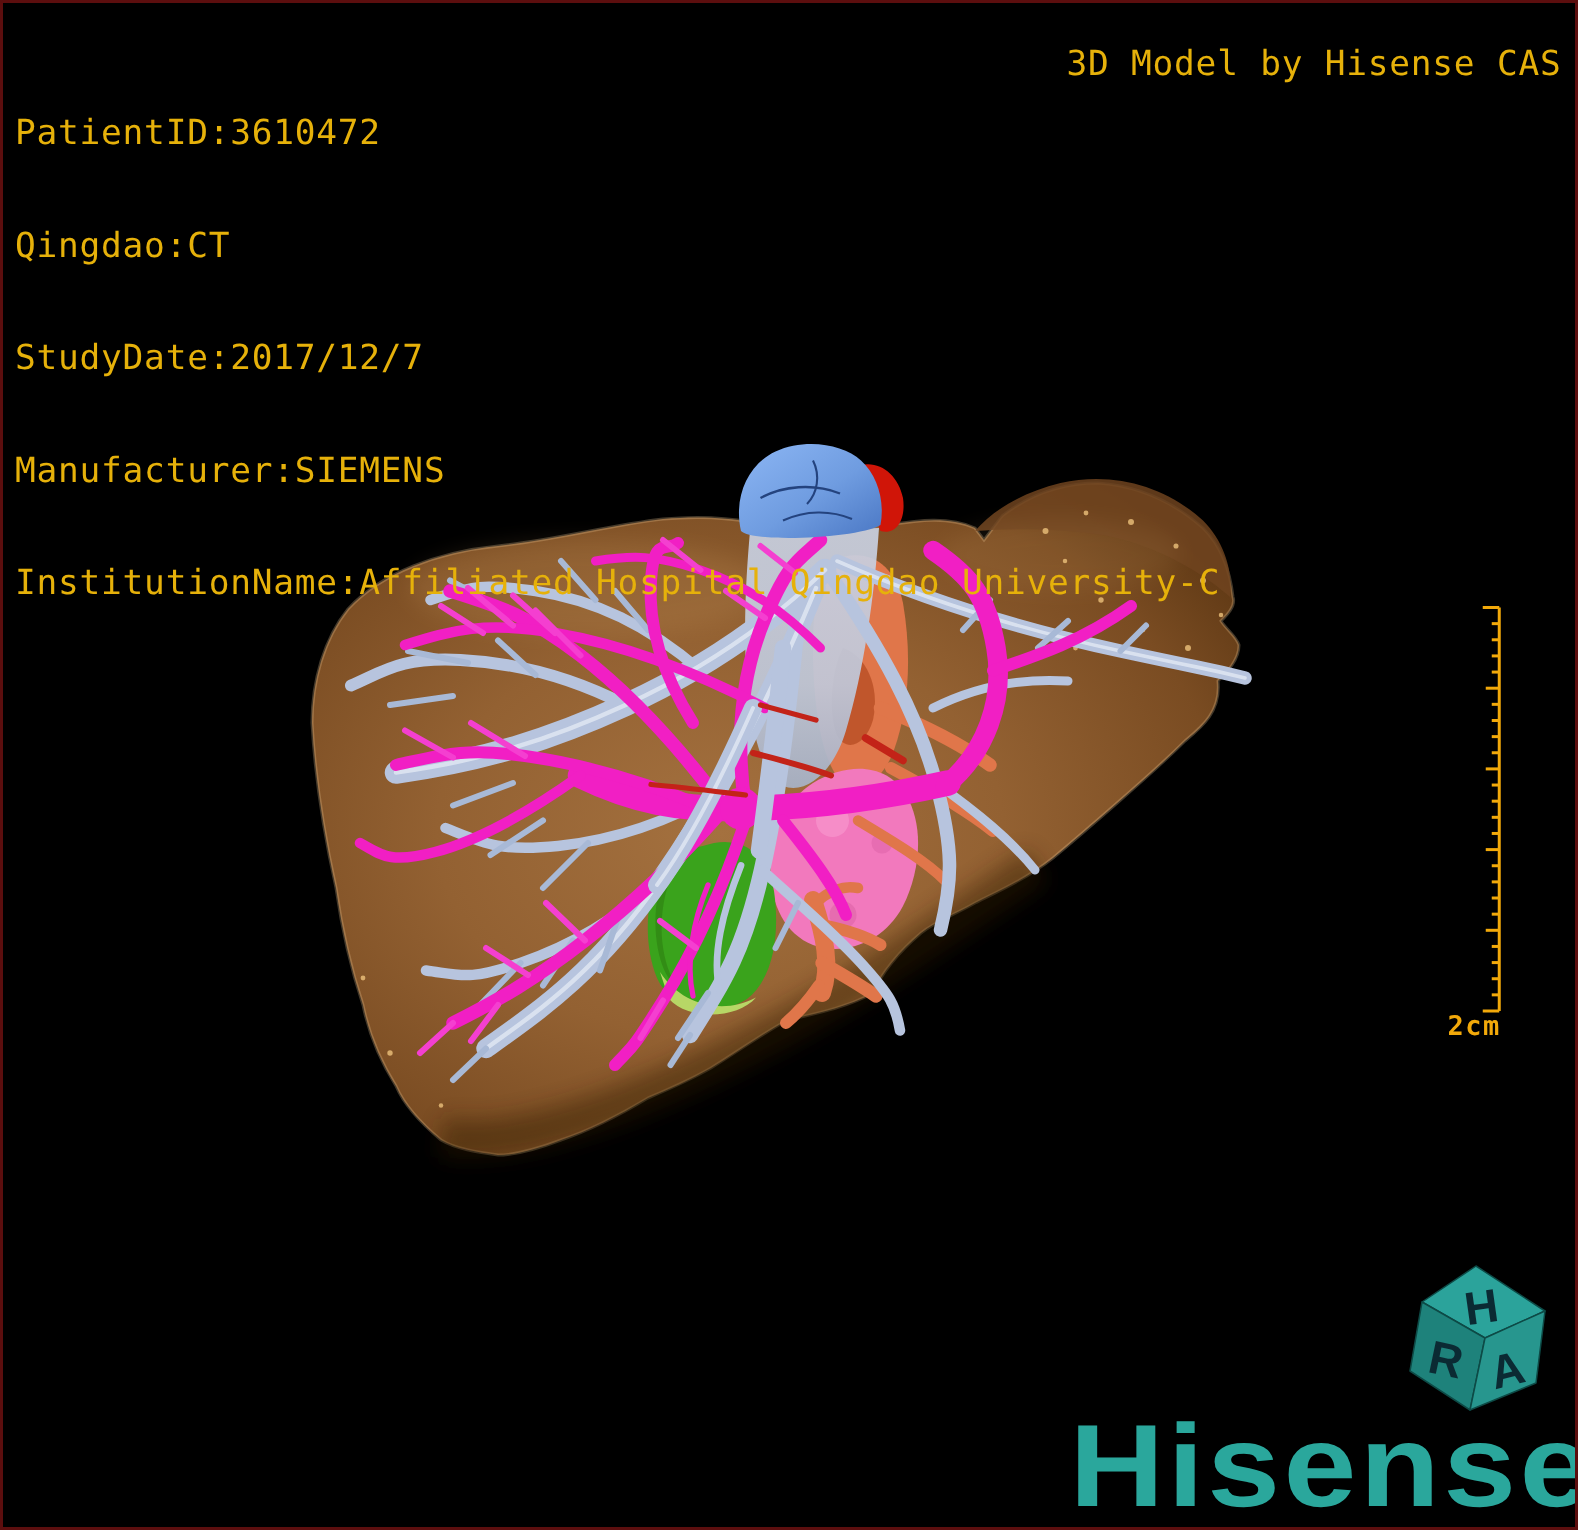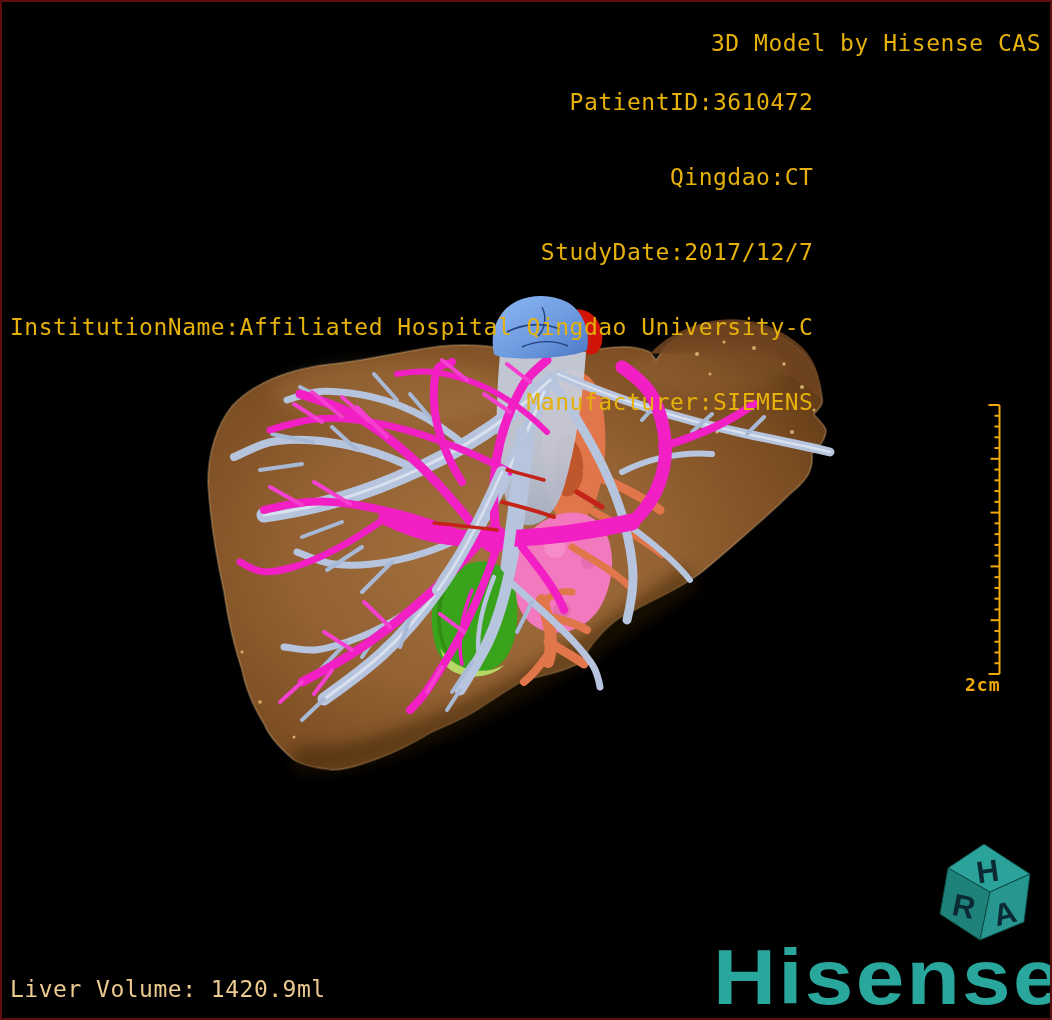--- a/index.html
+++ b/index.html
@@ -10,21 +10,21 @@
     font-family:"DejaVu Sans Mono","Liberation Mono",monospace;
   }
   .stage{position:absolute;inset:0;}
   svg{position:absolute;left:0;top:0;}
 
   
   .annot{
     position:absolute;color:var(--annotation-gold,#e6b10a);
     font-size:23px;line-height:25px;white-space:pre;letter-spacing:.5px;margin-top:24px;
   }
-  .patient-info{left:8px;top:14px;text-align:right;}
+  .patient-info{left:8px;top:1px;}
   .watermark{right:9px;top:5px;}
   .volume-label{
     position:absolute;left:8px;top:974px;color:var(--volume-gold,#ecc98f);
     font-size:23px;letter-spacing:.5px;white-space:pre;
   }
   .scale-label{
     position:absolute;left:963px;top:672px;color:var(--ruler-gold,#f2a90a);
     font-size:18px;font-weight:bold;letter-spacing:1px;
   }
   .brand{
@@ -260,22 +260,22 @@
       <path d="M505,330 C520,322 540,320 558,327" stroke="#24437e" stroke-width="1.6" fill="none"></path>
       <path d="M520,345 C535,338 552,338 566,344" stroke="#24437e" stroke-width="1.4" fill="none"></path>
       <path d="M540,305 C545,315 543,327 536,334" stroke="#24437e" stroke-width="1.4" fill="none"></path>
     </g>
   </svg>
 
   <div class="annot patient-info">
     <div>PatientID:3610472</div>
     <div>Qingdao:CT</div>
     <div>StudyDate:2017/12/7</div>
+    <div>Manufacturer:SIEMENS</div>
     <div>InstitutionName:Affiliated Hospital Qingdao University-C</div>
-    <div>Manufacturer:SIEMENS</div>
   </div>
 
   <div class="annot watermark">3D Model by Hisense CAS</div>
 
   <svg class="ruler-svg" width="1052" height="1020" viewBox="0 0 1052 1020">
     <line x1="997.5" y1="403" x2="997.5" y2="672"></line>
     <g id="ruler-ticks">
         <line x1="986.5" y1="403" x2="997.5" y2="403"></line>
         <line x1="992.5" y1="413.76" x2="997.5" y2="413.76"></line>
         <line x1="992.5" y1="424.52" x2="997.5" y2="424.52"></line>
@@ -310,16 +310,15 @@
     <g stroke="#0d4a46" stroke-width="1" stroke-linejoin="round">
       <polygon points="946,866 982,842 1028,872 988,890" fill="#2ba39b"></polygon>
       <polygon points="946,866 988,890 978,938 938,912" fill="#1e827b"></polygon>
       <polygon points="988,890 1028,872 1022,920 978,938" fill="#27968e"></polygon>
     </g>
     <text class="cube-letter" x="986" y="880" transform="rotate(-8 986 872)">H</text>
     <text class="cube-letter" x="962" y="915" transform="rotate(12 962 904)">R</text>
     <text class="cube-letter" x="1003" y="922" transform="rotate(-14 1003 912)">A</text>
   </svg>
 
-  <div class="volume-label">Liver Volume: 1420.9ml</div>
 
   <div class="brand">Hisense</div>
 </div>
 
 </body></html>

